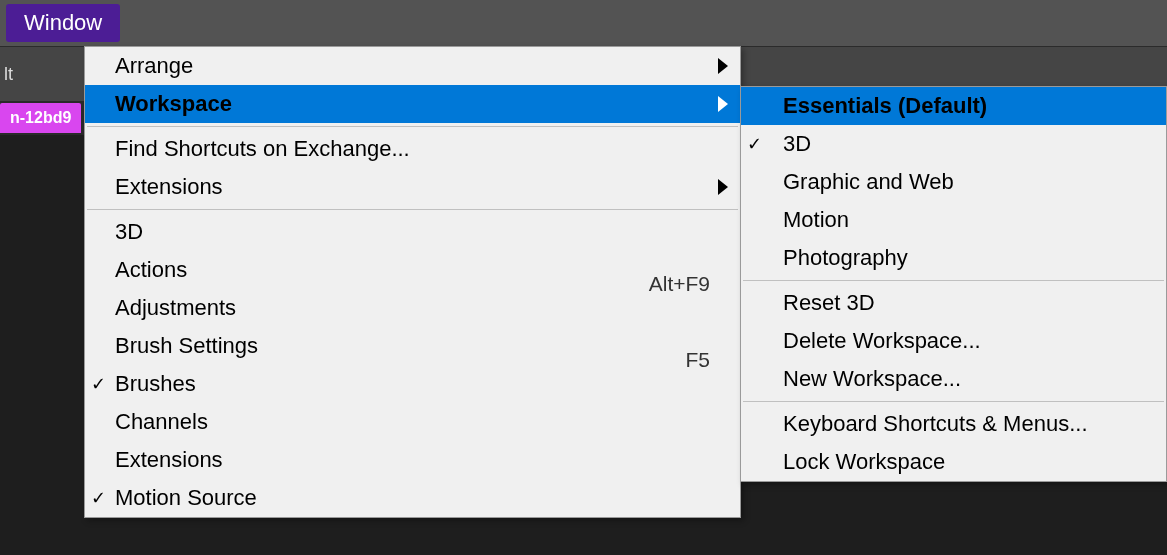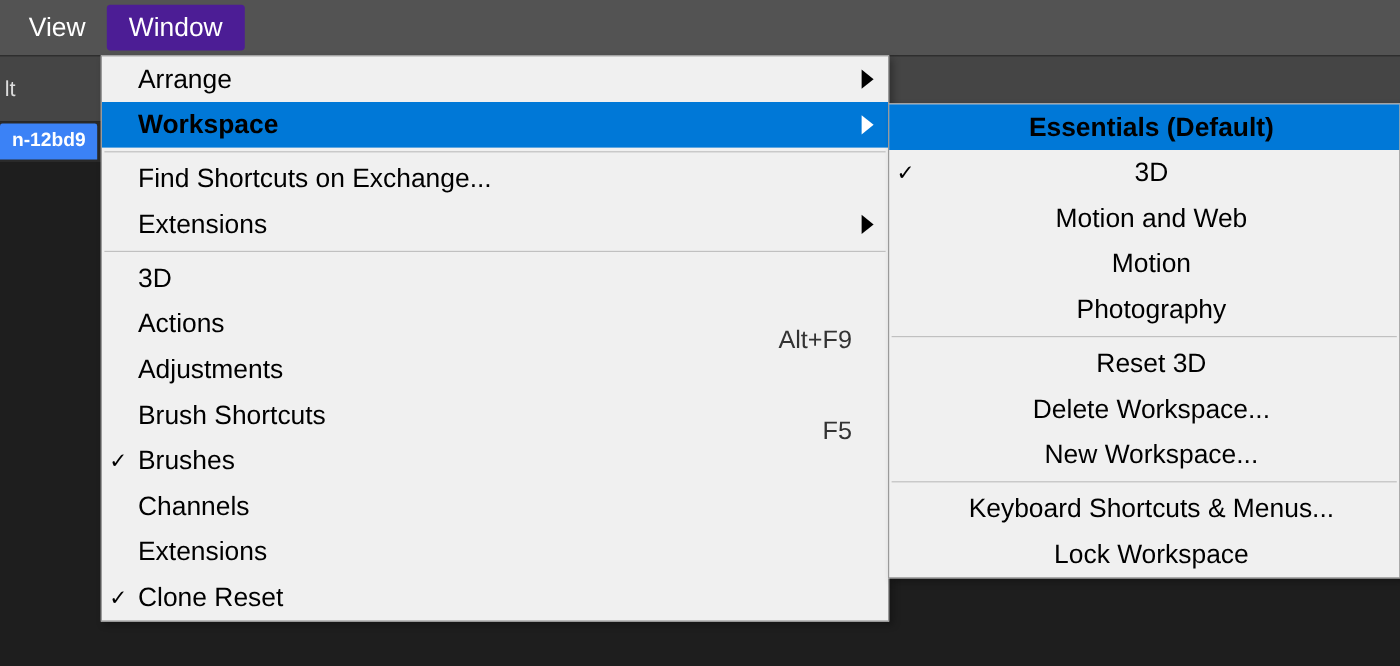--- a/index.html
+++ b/index.html
@@ -41,21 +41,21 @@
     padding-left: 4px;
   }
   .tab-strip {
     width: 100%;
     height: 34px;
     background: #2a2a2a;
     display: flex;
     align-items: center;
   }
   .tab {
-    background: #3b82f6;
+    background: #d946ef;
     color: #fff;
     font-size: 16px;
     font-weight: 600;
     padding: 6px 10px;
     border-radius: 2px 2px 0 0;
   }
   .canvas {
     position: absolute;
     top: 135px;
     left: 0;
@@ -115,27 +115,26 @@
   
   .submenu {
     position: absolute;
     top: 86px;
     left: 740px;
     width: 427px;
     background: #f0f0f0;
     border: 1px solid #9a9a9a;
     box-shadow: 3px 3px 6px rgba(0,0,0,.3);
   }
-  .submenu .menu-item { padding-left: 42px; text-align: center; }
+  .submenu .menu-item { padding-left: 42px; }
 </style>
 </head>
 <body>
 
 <div class="menubar">
-  <div class="menubar-item">View</div>
   <div class="menubar-item active">Window</div>
 </div>
 
 <div class="toolbar-strip">
   <span>lt</span>
 </div>
 
 <div class="tab-strip">
   <div class="tab">n-12bd9</div>
 </div>
@@ -164,49 +163,49 @@
       <span class="label">3D</span>
     </div>
     <div class="menu-item">
       <span class="label">Actions</span>
       <span class="shortcut">Alt+F9</span>
     </div>
     <div class="menu-item">
       <span class="label">Adjustments</span>
     </div>
     <div class="menu-item">
-      <span class="label">Brush Shortcuts</span>
+      <span class="label">Brush Settings</span>
       <span class="shortcut">F5</span>
     </div>
     <div class="menu-item">
       <span class="check">✓</span>
       <span class="label">Brushes</span>
     </div>
     <div class="menu-item">
       <span class="label">Channels</span>
     </div>
     <div class="menu-item">
       <span class="label">Extensions</span>
     </div>
     <div class="menu-item">
       <span class="check">✓</span>
-      <span class="label">Clone Reset</span>
+      <span class="label">Motion Source</span>
     </div>
   </div>
 
 <div class="submenu" id="workspace-submenu">
     <div class="menu-item highlight">
       <span class="label">Essentials (Default)</span>
     </div>
     <div class="menu-item">
       <span class="check">✓</span>
       <span class="label">3D</span>
     </div>
     <div class="menu-item">
-      <span class="label">Motion and Web</span>
+      <span class="label">Graphic and Web</span>
     </div>
     <div class="menu-item">
       <span class="label">Motion</span>
     </div>
     <div class="menu-item">
       <span class="label">Photography</span>
     </div>
     <div class="menu-sep"></div>
     <div class="menu-item">
       <span class="label">Reset 3D</span>

